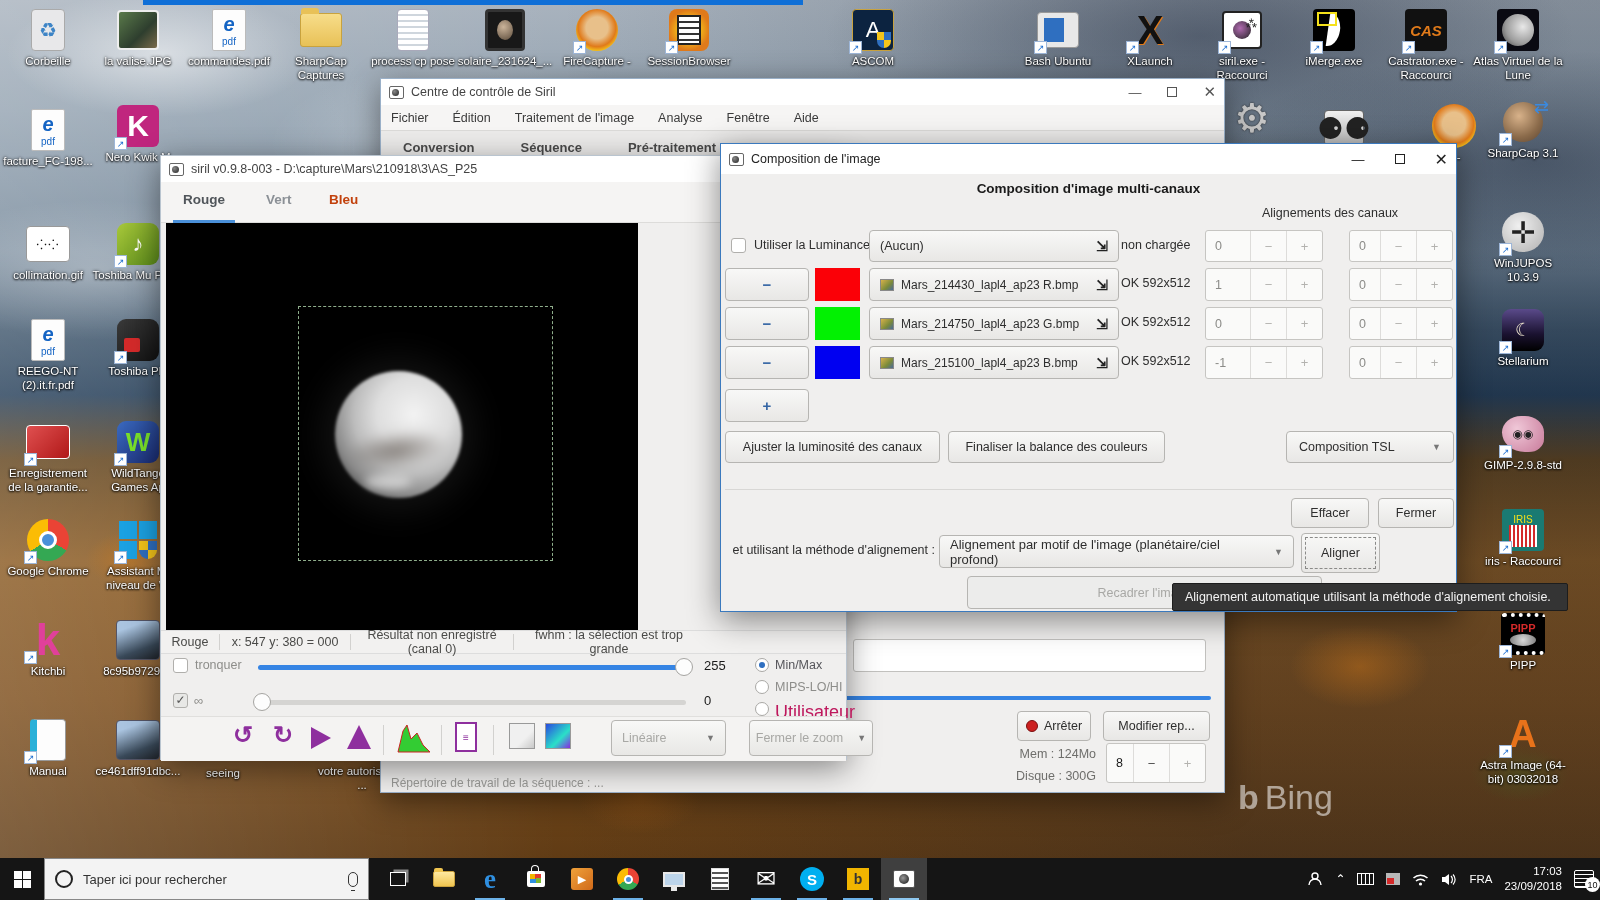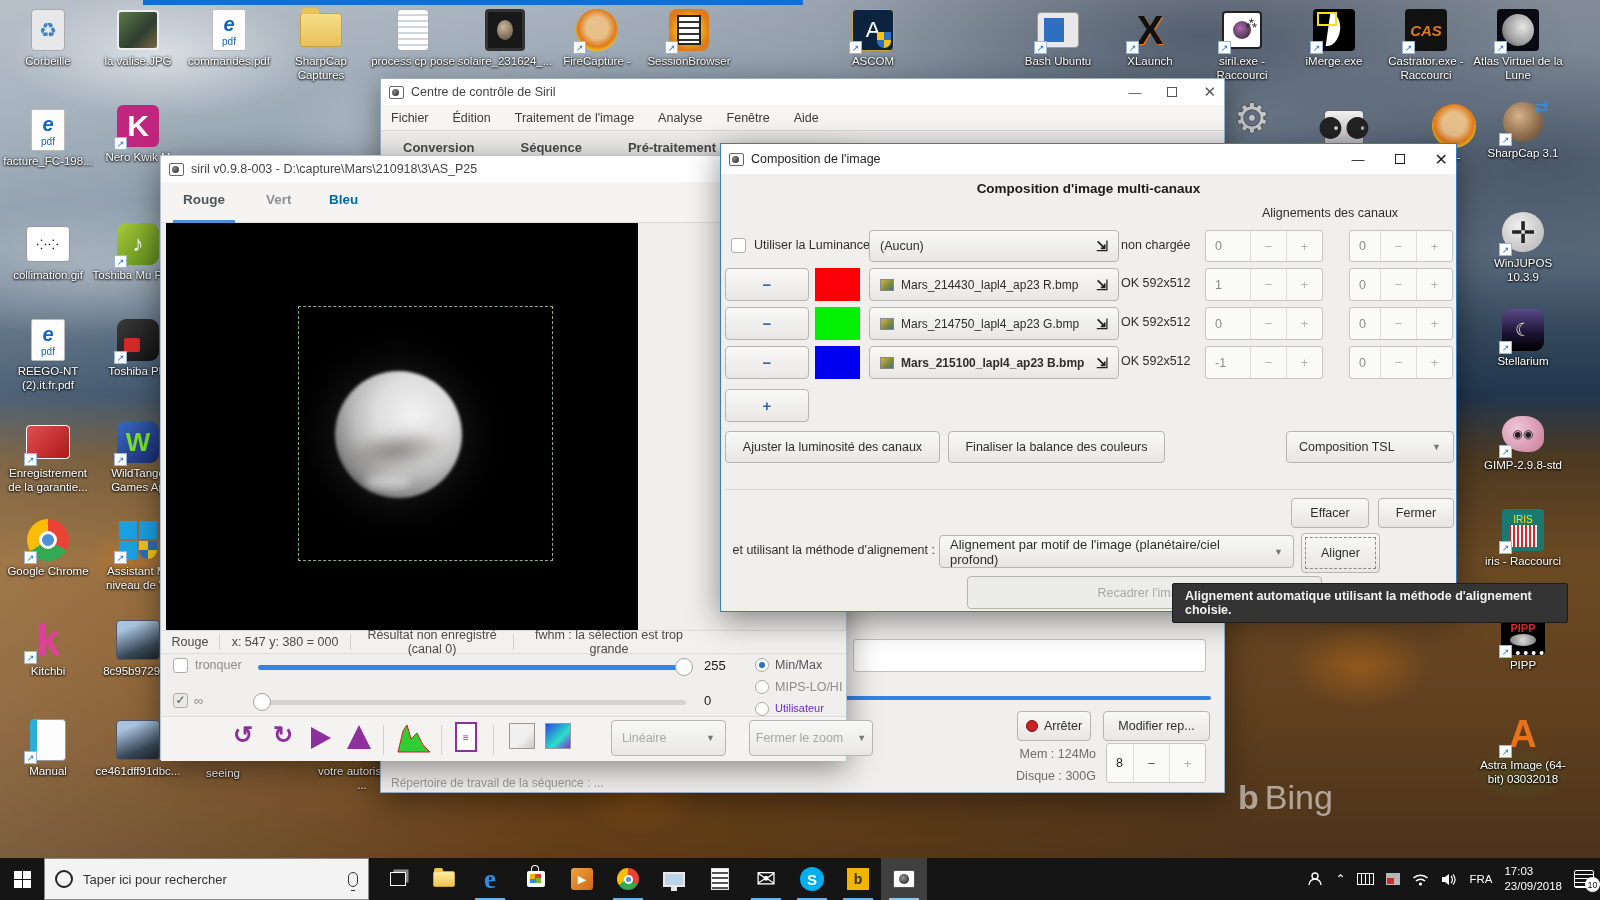--- a/index.html
+++ b/index.html
@@ -413,21 +413,21 @@
 </div>
 
 <div class="win" style="left:160px;top:155px;width:687px;height:605px;z-index:20;border-color:#b9c4cf;">
   <div class="titlebar">
     <span class="appic"></span>
     <span>siril v0.9.8-003 - D:\capture\Mars\210918\3\AS_P25</span>
   </div>
   <div style="position:absolute;left:0;top:26px;width:100%;height:41px;background:#f5f4f3;border-bottom:1px solid #dddcda;">
     <span style="position:absolute;left:22px;top:10px;font-size:13.5px;font-weight:bold;color:#50555a;">Rouge</span>
     <span style="position:absolute;left:105px;top:10px;font-size:13.5px;font-weight:bold;color:#8b9096;">Vert</span>
-    <span style="position:absolute;left:168px;top:10px;font-size:13.5px;font-weight:bold;color:#0369a1;">Bleu</span>
+    <span style="position:absolute;left:168px;top:10px;font-size:13.5px;font-weight:bold;color:#c2410c;">Bleu</span>
     <span style="position:absolute;left:12px;top:38px;width:62px;height:3px;background:#4a90d9;"></span>
   </div>
   <div style="position:absolute;left:5px;top:67px;width:472px;height:407px;background:#000;overflow:hidden;">
     <div style="position:absolute;left:169px;top:148px;width:127px;height:127px;border-radius:50%;filter:blur(1.5px);box-shadow:0 0 36px 12px rgba(190,190,190,.10);background:radial-gradient(circle at 62% 34%,#f2f2f2 0%,#dedede 32%,#bdbdbd 52%,#8a8a8a 70%,#3c3c3c 88%,#050505 100%);">
       <div style="position:absolute;left:12px;top:62px;width:100px;height:34px;border-radius:50%;transform:rotate(-7deg);filter:blur(6px);background:radial-gradient(ellipse at center,rgba(70,60,52,.60),rgba(70,60,52,0) 75%);"></div>
       <div style="position:absolute;left:30px;top:104px;width:46px;height:14px;border-radius:50%;filter:blur(4px);background:rgba(240,240,240,.55);"></div>
     </div>
     <div style="position:absolute;left:132px;top:83px;width:255px;height:255px;border:1px dashed #8fae8c;"></div>
   </div>
   <div style="position:absolute;left:477px;top:67px;width:205px;height:407px;background:#f0efee;"></div>
@@ -448,21 +448,21 @@
   <span class="radio on" style="position:absolute;left:594px;top:502px;"></span>
   <span style="position:absolute;left:614px;top:502px;font-size:12.5px;color:#55555a;">Min/Max</span>
   <span class="radio" style="position:absolute;left:594px;top:524px;"></span>
   <span style="position:absolute;left:614px;top:524px;font-size:12.5px;color:#8d8d8a;">MIPS-LO/HI</span>
   <span class="chk on" style="position:absolute;left:12px;top:537px;">✓</span>
   <span style="position:absolute;left:33px;top:537px;color:#8d8d8a;font-size:13px;">∞</span>
   <span class="slidertrack" style="left:97px;top:544px;width:428px;"></span>
   <span class="knob" style="left:92px;top:537px;"></span>
   <span style="position:absolute;left:543px;top:537px;font-size:13px;color:#1a1a1a;">0</span>
   <span class="radio" style="position:absolute;left:594px;top:546px;"></span>
-  <span style="position:absolute;left:614px;top:546px;font-size:11px;color:#6d28d9;">Utilisateur</span>
+  <span style="position:absolute;left:614px;top:546px;font-size:18px;color:#be185d;">Utilisateur</span>
   <div style="position:absolute;left:0;top:560px;width:100%;height:45px;background:#f4f3f2;border-top:1px solid #e0dfdd;">
     <span class="toolic" style="position:absolute;left:72px;top:4px;">↺</span>
     <span class="toolic" style="position:absolute;left:112px;top:4px;">↻</span>
     <span style="position:absolute;left:150px;top:10px;width:0;height:0;border-top:11px solid transparent;border-bottom:11px solid transparent;border-left:20px solid #8e2f9e;"></span>
     <span style="position:absolute;left:186px;top:8px;width:0;height:0;border-left:12px solid transparent;border-right:12px solid transparent;border-bottom:24px solid #8e2f9e;"></span>
     <span class="seg" style="position:absolute;left:222px;top:8px;height:30px;"></span>
     <svg style="position:absolute;left:236px;top:6px;" width="34" height="30" viewBox="0 0 34 30">
         <polygon points="1,29 6,8 10,2 14,16 20,10 26,22 33,29" fill="#33cc33" stroke="#cc2222" stroke-width="1"></polygon>
       </svg>
     <span class="seg" style="position:absolute;left:280px;top:8px;height:30px;"></span>
@@ -553,21 +553,21 @@
       <span class="b">−</span>
       <span class="b">+</span>
     </div>
 
   <div class="btn" style="position:absolute;left:4px;top:202px;width:84px;height:33px;">
       <span class="dash">−</span>
     </div>
   <span style="position: absolute; left: 94px; top: 202px; width: 45px; height: 33px; background-color: rgb(0, 0, 241);"></span>
   <div class="btn" style="position:absolute;left:148px;top:202px;width:250px;height:33px;justify-content:flex-start;padding:0 10px;">
     <span class="thumbimg"></span>
-      <span style="font-size:12px;font-weight:bold;">Mars_215100_lapl4_ap23 B.bmp</span>
+      <span style="font-size:12px;">Mars_215100_lapl4_ap23 B.bmp</span>
       <span class="saveic">⇲</span>
   </div>
   <span style="position:absolute;left:400px;top:210px;font-size:12.5px;color:#2e2e2e;">OK 592x512</span>
   <div class="spin" style="left:484px;top:202px;width:118px;height:33px;">
       <span class="v">-1</span>
       <span class="b">−</span>
       <span class="b">+</span>
     </div>
   <div class="spin" style="left:628px;top:202px;width:104px;height:33px;">
       <span class="v">0</span>
@@ -603,21 +603,21 @@
       <span class="ddarrow">▼</span>
   </div>
   <div class="btn" style="position:absolute;left:580px;top:389px;width:79px;height:40px;outline:1px dashed #8a8a88;outline-offset:-5px;">
       <span>Aligner</span>
     </div>
   <div class="btn dis" style="position:absolute;left:218px;top:432px;width:355px;height:33px;background:#ececeb;">
       <span>Recadrer l'image</span>
     </div>
 </div>
 
-<div class="ttip" style="left:1172px;top:583px;width:396px;height:40px;font-weight:bold;">
+<div class="ttip" style="left:1172px;top:583px;width:396px;height:28px;">
   <span>Alignement automatique utilisant la méthode d'alignement choisie.</span>
 </div>
 
 <div class="taskbar">
   <div class="tbico" style="width:44px;">
       <span class="winlogo">
         <i></i>
         <i></i>
         <i></i>
         <i></i>
@@ -694,21 +694,21 @@
     <svg width="17" height="13" viewBox="0 0 17 13">
         <path d="M1.5,5 a10,10 0 0 1 14,0" fill="none" stroke="#fff" stroke-width="1.5"></path>
         <path d="M4,8 a6.5,6.5 0 0 1 9,0" fill="none" stroke="#fff" stroke-width="1.5"></path>
         <circle cx="8.5" cy="11" r="1.6" fill="#fff"></circle>
       </svg>
     <svg width="16" height="13" viewBox="0 0 16 13">
         <polygon points="1,4 4,4 8,1 8,12 4,9 1,9" fill="#fff"></polygon>
         <path d="M10,3 a5,5 0 0 1 0,7 M12,1.5 a7,7 0 0 1 0,10" fill="none" stroke="#fff" stroke-width="1.2"></path>
       </svg>
     <span>FRA</span>
-    <span style="text-align:left;line-height:1.3;">
+    <span style="text-align:right;line-height:1.3;">
       <span style="display:block;">17:03</span>
       <span style="display:block;">23/09/2018</span>
     </span>
     <span style="position:relative;width:20px;height:18px;border:1.4px solid #fff;border-radius:2px;display:inline-block;background:repeating-linear-gradient(transparent 0 3px,#fff 3px 4px);">
         <i style="position:absolute;right:-7px;bottom:-5px;width:15px;height:15px;border-radius:50%;background:#fff;color:#111;font-size:9px;font-style:normal;display:flex;align-items:center;justify-content:center;">10</i>
       </span>
   </div>
 </div>
 
 </body></html>

